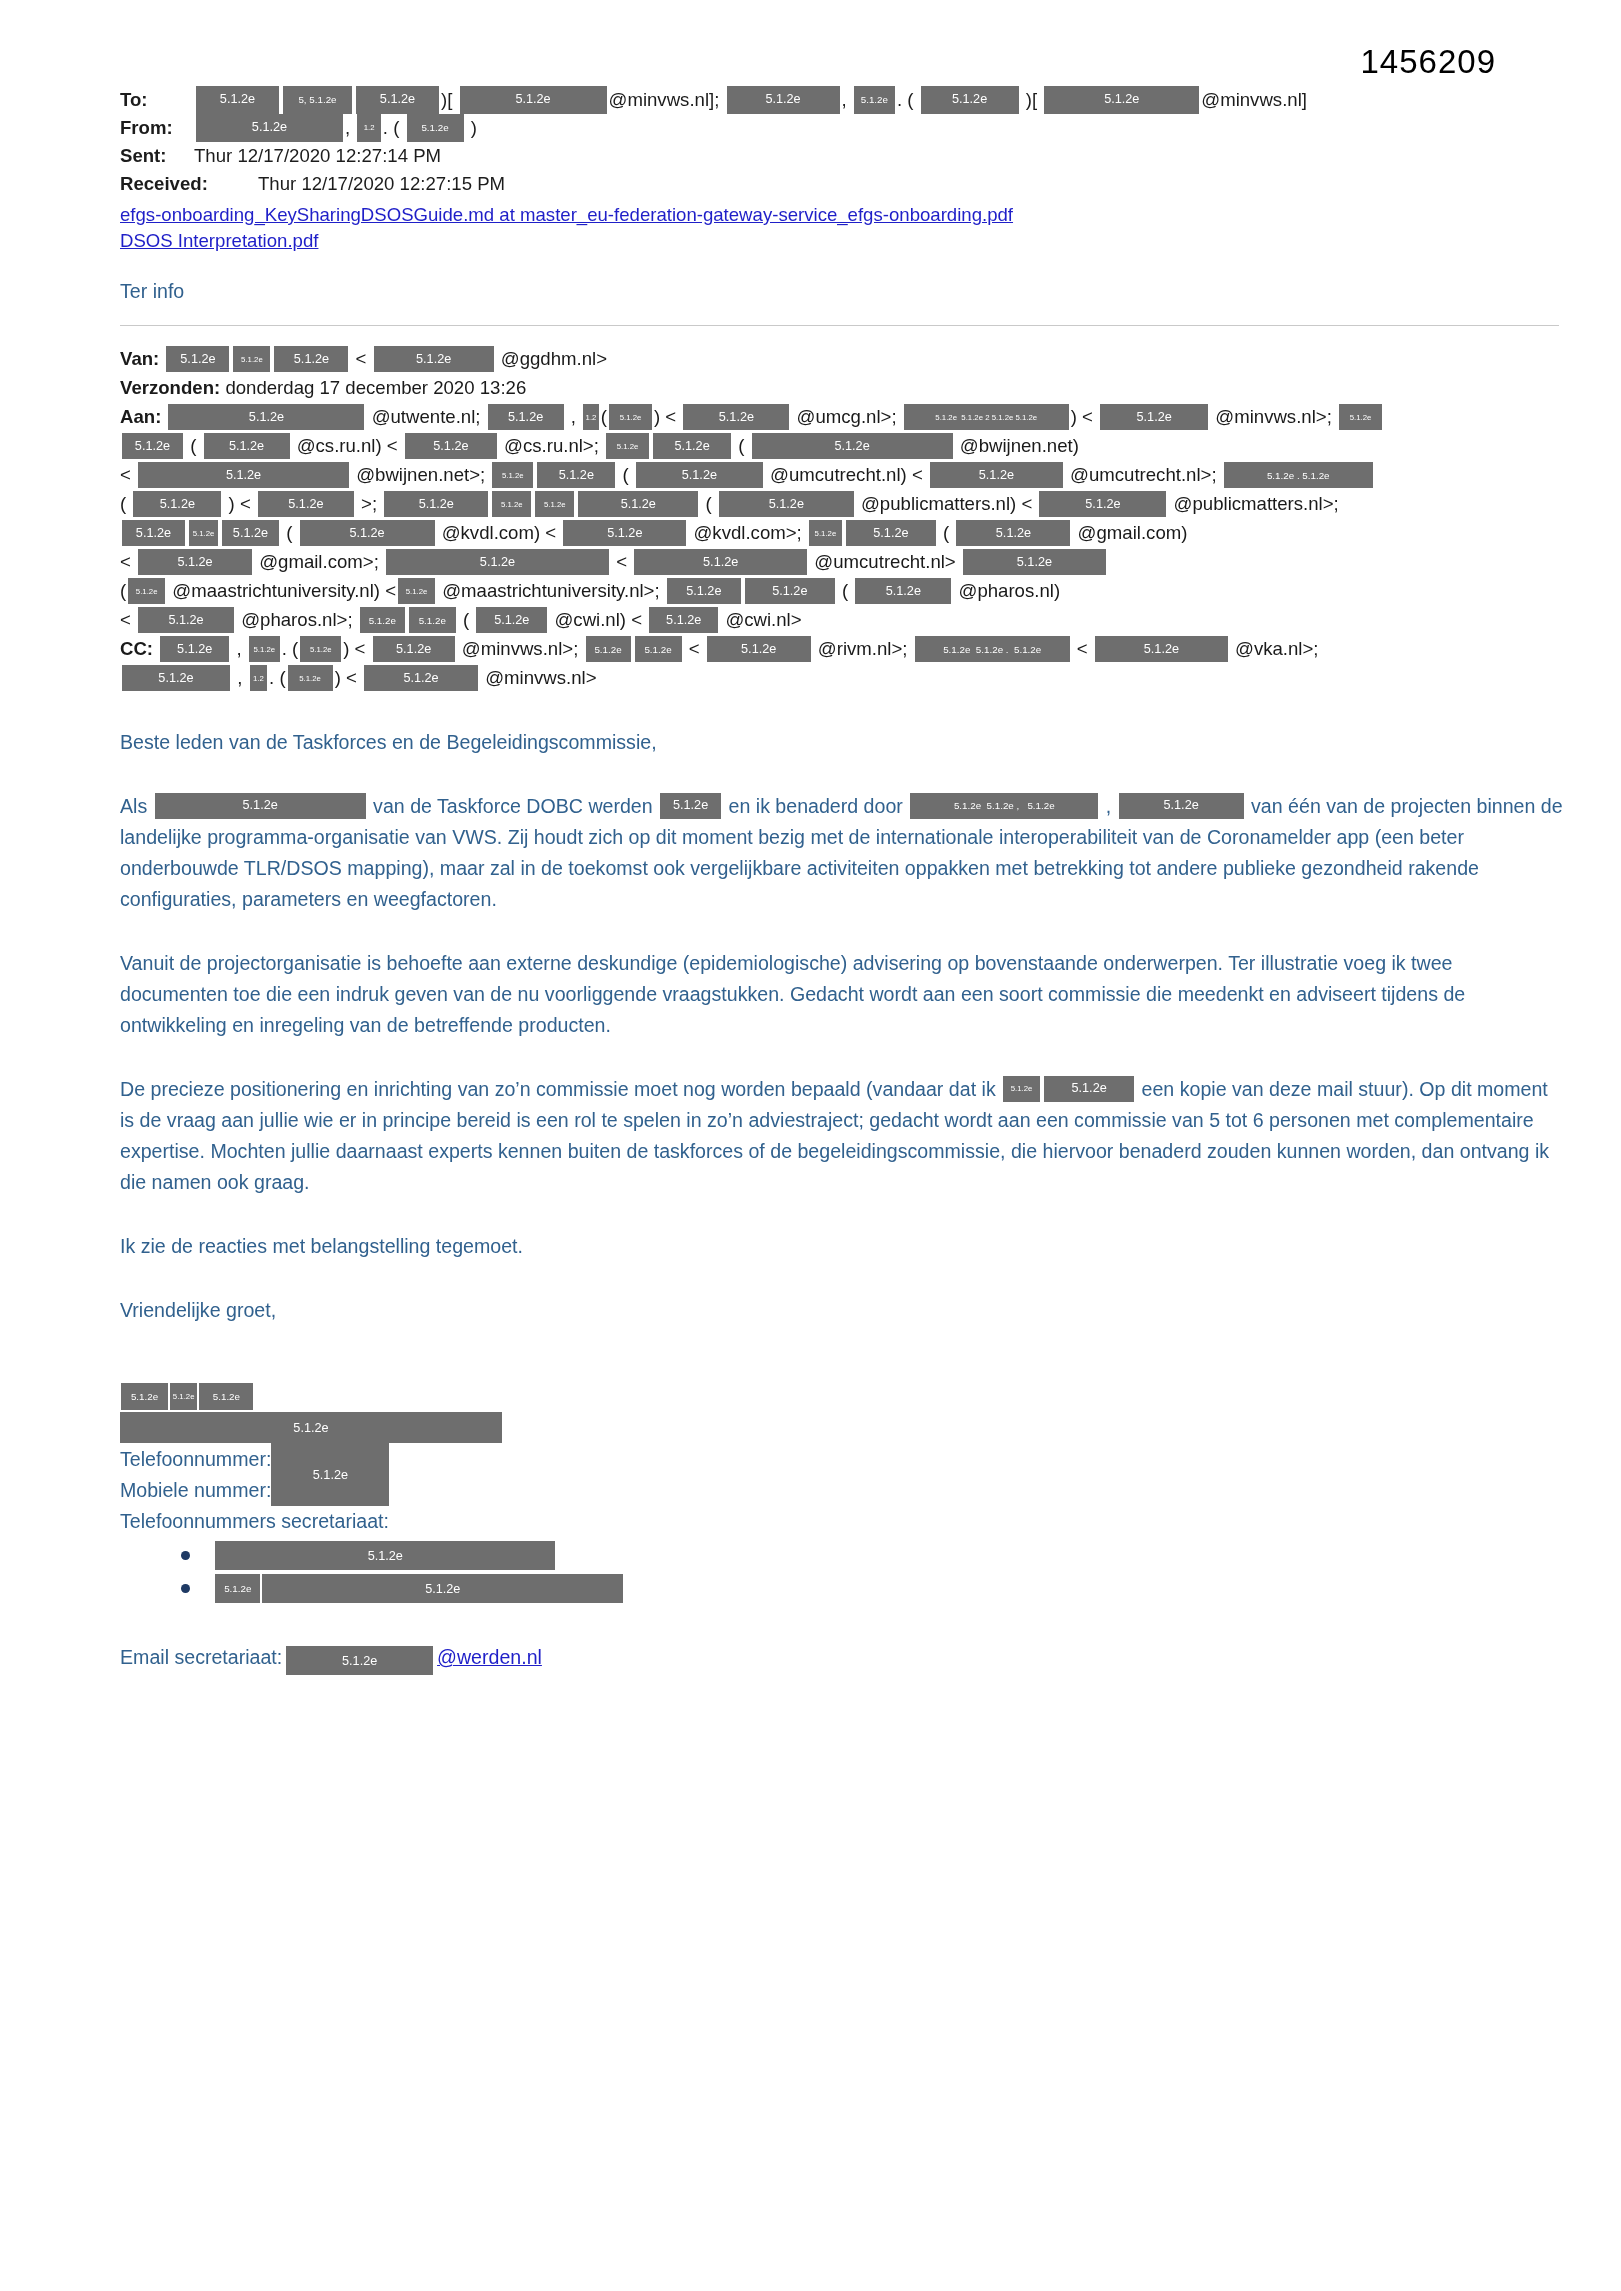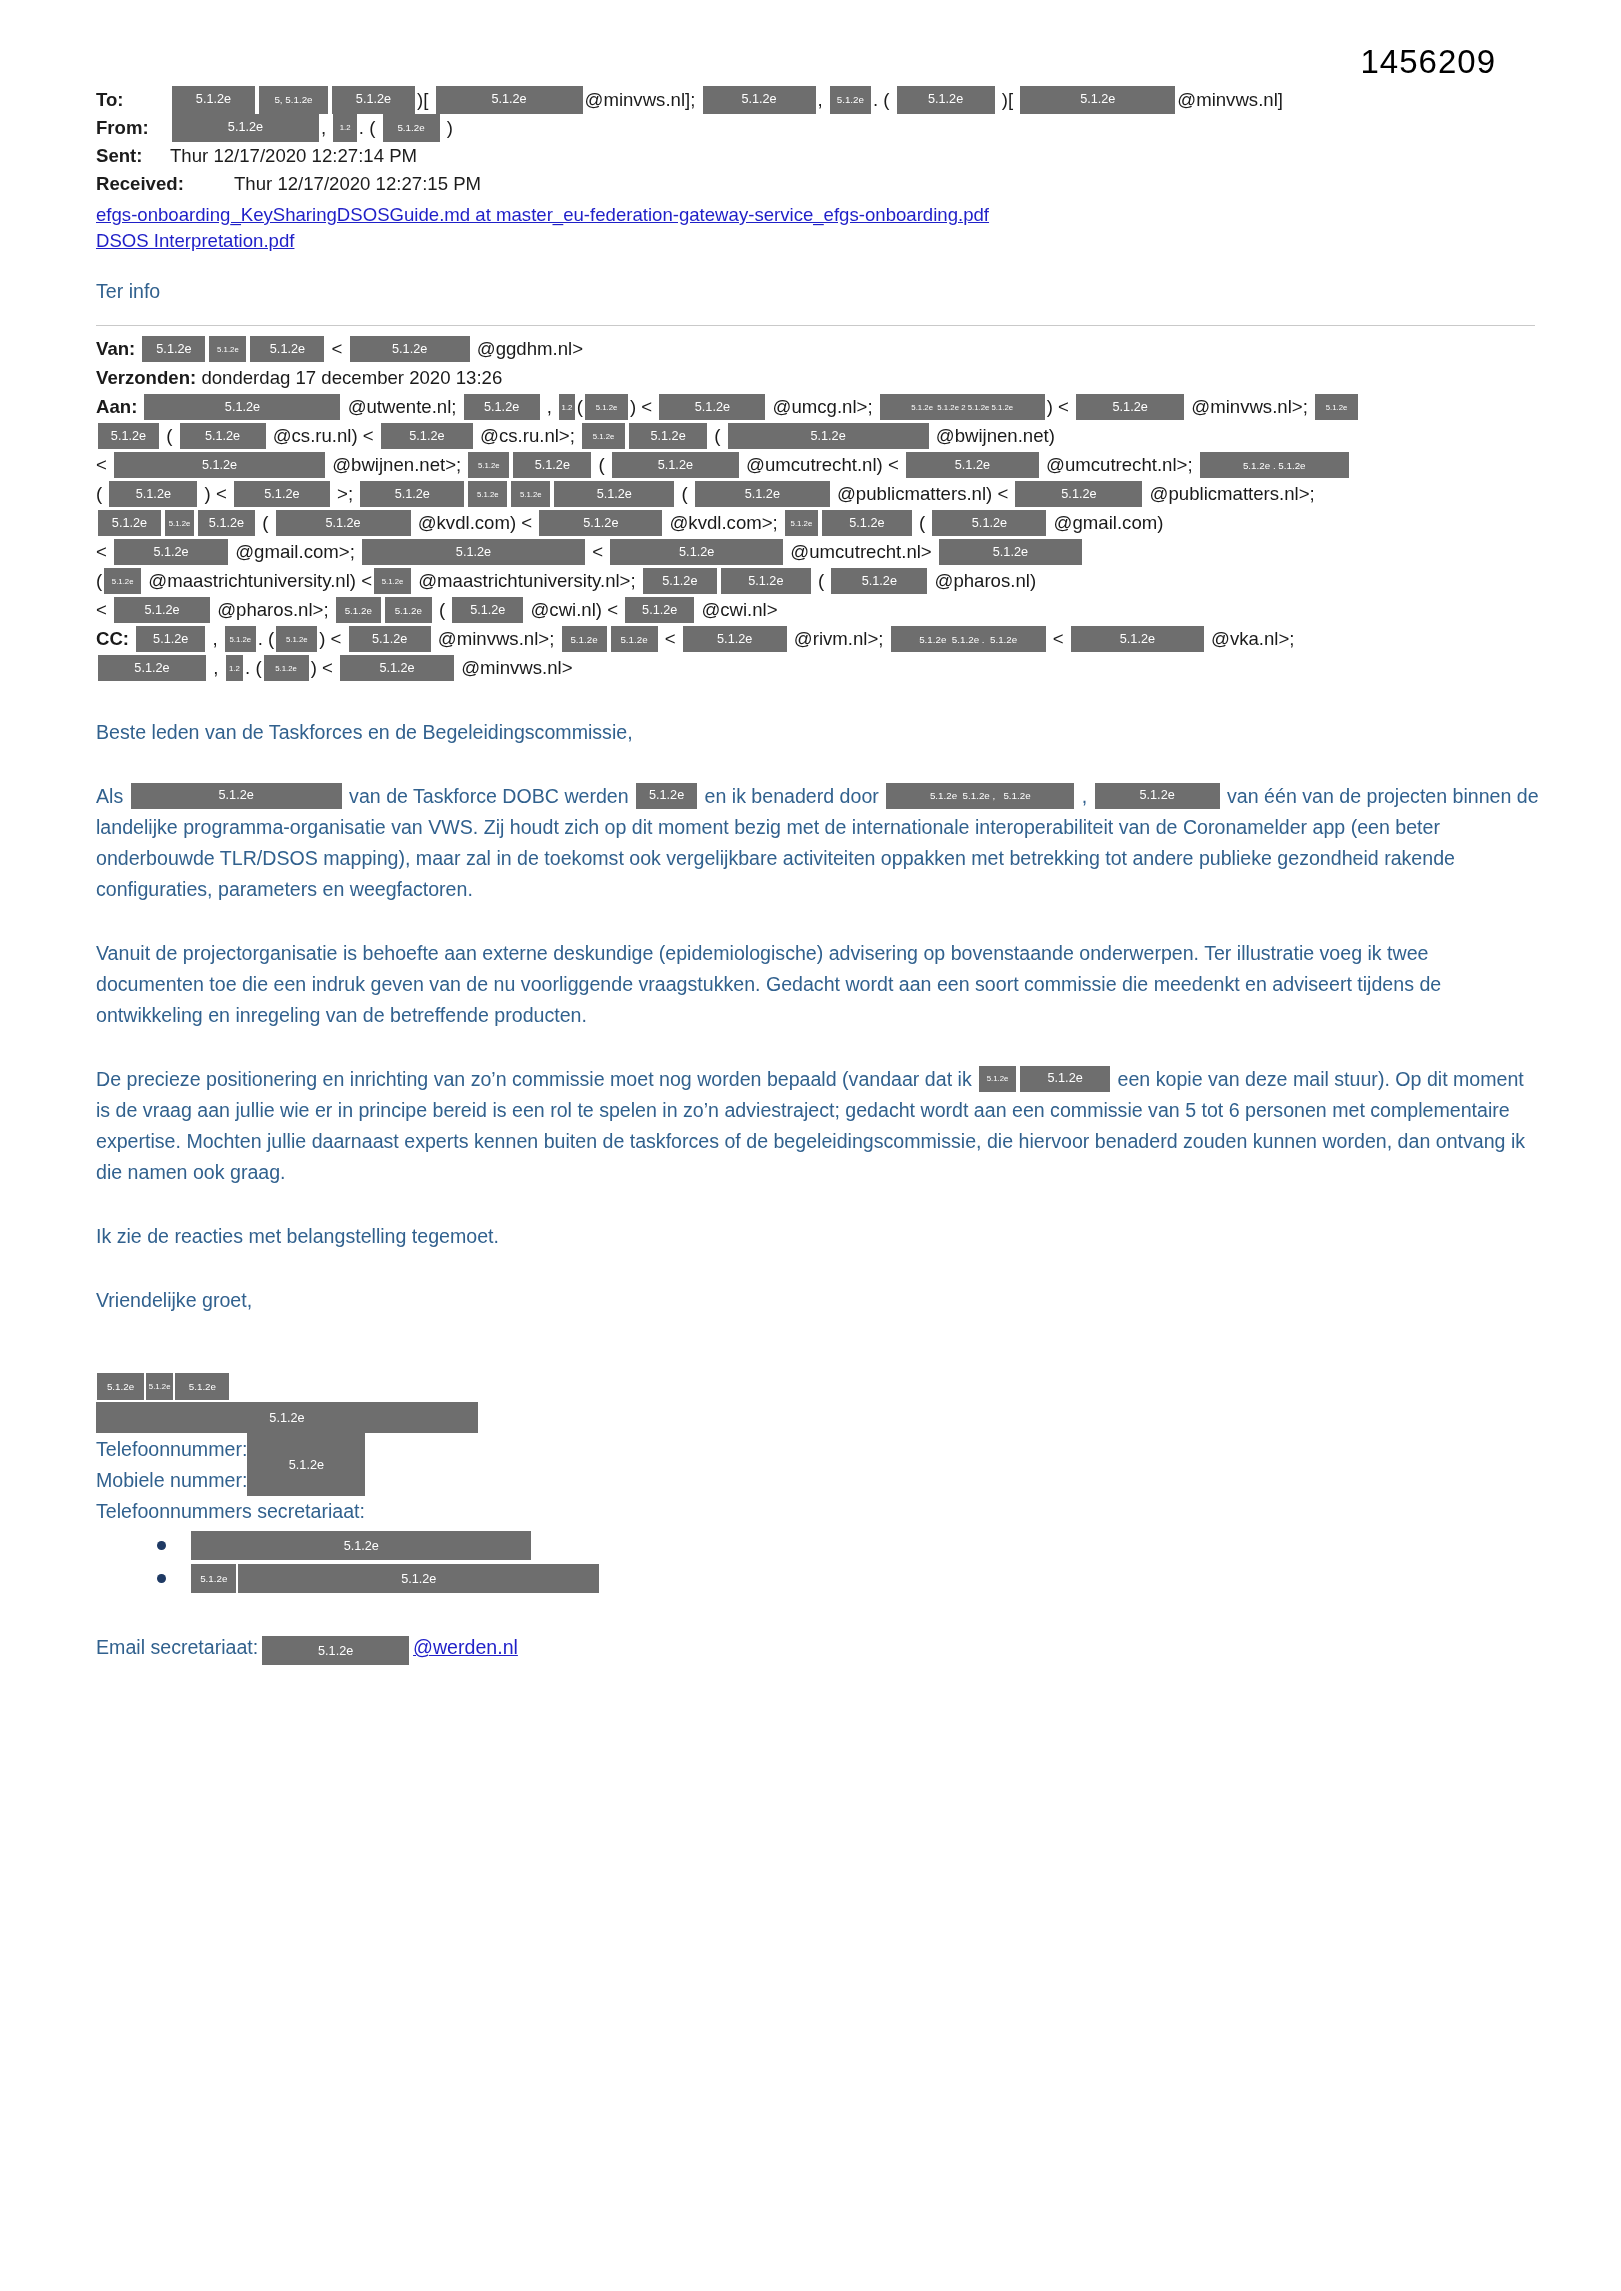--- a/index.html
+++ b/index.html
@@ -3,21 +3,21 @@
 <meta charset="utf-8">
 <style>
   * { margin:0; padding:0; box-sizing:border-box; }
   html,body { background:#e8e8e8; }
   .page {
     width:1621px; height:2292px; background:#ffffff; position:relative;
     font-family:"Liberation Sans", sans-serif; color:#1c1c1c; margin:0 auto;
     overflow:hidden;
   }
   .doc-number { position:absolute; top:43px; right:125px; font-size:33px; color:#000; letter-spacing:1px; }
-  .content { padding:86px 86px 0 96px; }
+  .content { padding:86px 86px 0 120px; }
 
   
   .redact {
     display:inline-flex; align-items:center; justify-content:center;
     background:#6e6e6e; color:#fff; font-size:12.7px; height:25.5px;
     vertical-align:middle; margin:0 2px; flex:none; white-space:pre; overflow:hidden;
   }
   .redact.s { font-size:9.8px; }
   .redact.y { font-size:7.8px; }
   .run { white-space:pre-wrap; }
@@ -30,21 +30,21 @@
   .mh-value { display:flex; align-items:center; flex-wrap:wrap; }
   .mh-row.indent .mh-value { margin-left:64px; }
 
   .attachments { margin-top:3.9px; }
   .attach-link { display:block; font-size:18.6px; line-height:26.5px; color:#1f1fc8; }
 
   .ter-info { margin-top:25.5px; font-size:19.6px; color:#31618e; }
   .rule { margin-top:21.6px; border-top:1px solid #c9c9c9; width:1439px; }
 
   
-  .nl-header { margin-top:8px; font-size:18.6px; color:#1a1a1a; }
+  .nl-header { margin-top:18px; font-size:18.6px; color:#1a1a1a; }
   .nl-row { line-height:29px; min-height:29px; }
   .nl-row .redact { height:25.5px; position:relative; top:-1px; }
   .nl-label { font-weight:bold; }
 
   
   .body-text { margin-top:35px; font-size:19.6px; line-height:31px; color:#31618e; width:1443px; }
   .body-text p { margin:16px 0 33px 0; }
   .body-text .redact { height:26.5px; position:relative; top:-2px; }
 
   

